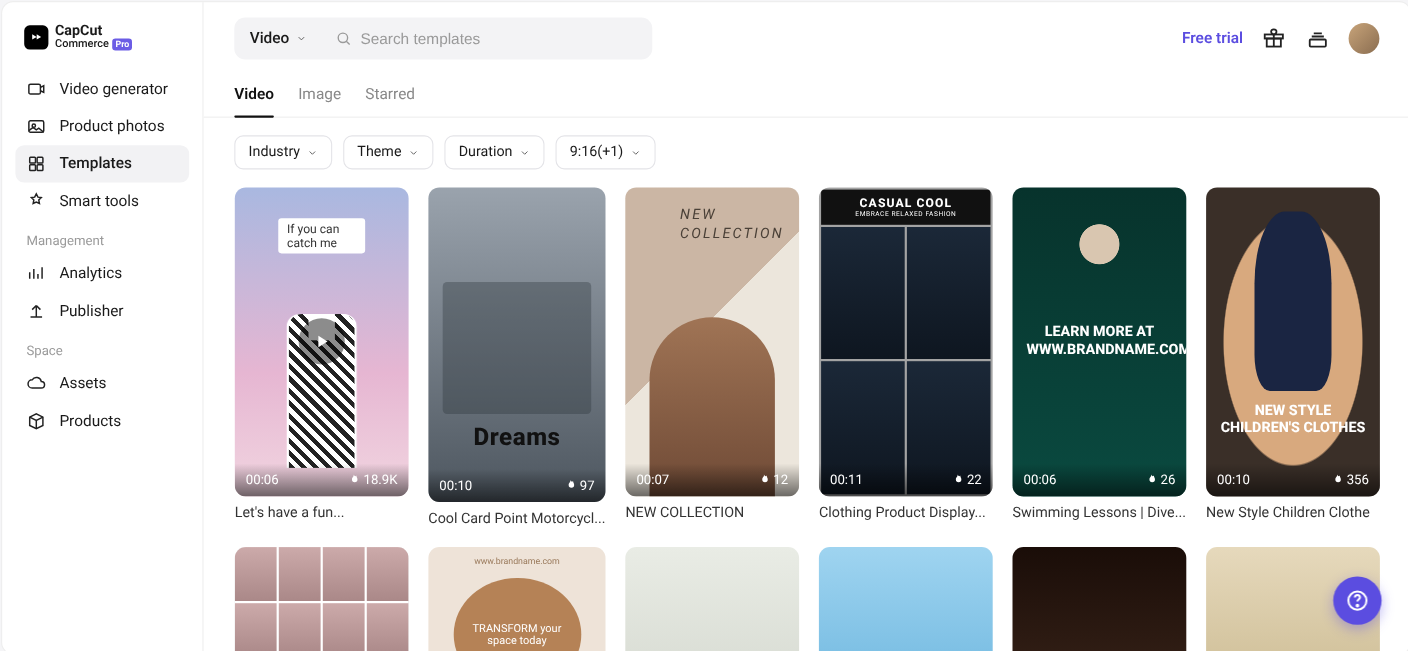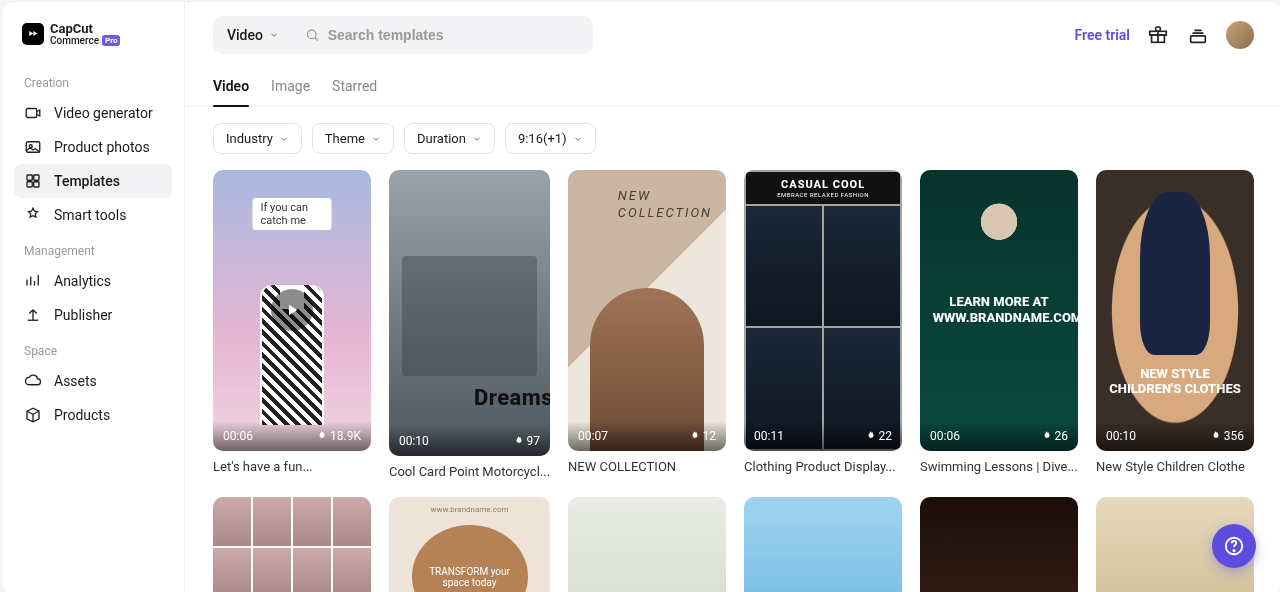--- a/index.html
+++ b/index.html
@@ -15,21 +15,21 @@
 .section-label { font-size: 12px; color: #9a9a9a; padding: 12px 10px 6px; }
 .nav-item { display: flex; align-items: center; gap: 12px; padding: 8px 10px; border-radius: 8px; cursor: pointer; font-size: 14px; }
 .nav-item.active { background: #f2f2f4; font-weight: 500; }
 .nav-icon { width: 18px; height: 18px; display: flex; align-items: center; justify-content: center; flex-shrink: 0; }
 
 .main { flex: 1; display: flex; flex-direction: column; overflow: hidden; }
 .topbar { display: flex; align-items: center; padding: 14px 28px; gap: 16px; }
 .search-group { display: flex; align-items: center; background: #f3f3f5; border-radius: 10px; height: 38px; width: 380px; }
 .search-type { display: flex; align-items: center; gap: 6px; padding: 0 14px; font-size: 14px; font-weight: 500; cursor: pointer; height: 100%; border-radius: 10px 0 0 10px; }
 .search-input-wrap { display: flex; align-items: center; gap: 8px; padding: 0 12px; flex: 1; }
-.search-input { border: none; background: transparent; outline: none; font-size: 14px; width: 100%; color: #333; font-weight: bold; }
+.search-input { border: none; background: transparent; outline: none; font-size: 14px; width: 100%; color: #333; }
 .search-input::placeholder { color: #9a9a9a; }
 .topbar-spacer { flex: 1; }
 .trial-link { color: #5b4de0; font-weight: 600; font-size: 14px; cursor: pointer; }
 .icon-btn { width: 24px; height: 24px; display: flex; align-items: center; justify-content: center; cursor: pointer; }
 .avatar { width: 28px; height: 28px; border-radius: 50%; background: linear-gradient(135deg,#c8a47a,#8a6d50); cursor: pointer; }
 
 .tabs { display: flex; gap: 22px; padding: 0 28px; border-bottom: 1px solid #eee; }
 .tab { padding: 10px 0 12px; font-size: 14px; color: #888; cursor: pointer; position: relative; }
 .tab.active { color: #111; font-weight: 600; }
 .tab.active::after { content: ""; position: absolute; left: 0; right: 0; bottom: -1px; height: 2px; background: #111; border-radius: 2px; }
@@ -46,21 +46,21 @@
 .card-title { font-size: 13px; color: #333; white-space: nowrap; overflow: hidden; text-overflow: ellipsis; }
 .play-btn { position: absolute; top: 50%; left: 50%; transform: translate(-50%,-50%); width: 42px; height: 42px; border-radius: 50%; background: rgba(0,0,0,0.45); display: flex; align-items: center; justify-content: center; }
 
 .fab { position: fixed; right: 24px; bottom: 24px; width: 44px; height: 44px; border-radius: 50%; background: #5b4de0; display: flex; align-items: center; justify-content: center; cursor: pointer; box-shadow: 0 4px 12px rgba(91,77,224,0.4); }
 
 
 .t1 { background: linear-gradient(180deg,#a9b8e0 0%,#e6b6d2 60%,#f1d5e0 100%); }
 .t1 .caption { position:absolute; top:28px; left:50%; transform:translateX(-50%); background:#fff; color:#333; font-size:11px; padding:3px 8px; border-radius:3px; }
 .t1 .figure { position:absolute; bottom:26px; left:50%; transform:translateX(-50%); width:60px; height:140px; background:linear-gradient(#fff,#fff) top/24px 24px no-repeat, repeating-linear-gradient(45deg,#222 0 4px,#fff 4px 8px); border-radius:12px 12px 0 0; filter: drop-shadow(2px 0 0 #fff) drop-shadow(-2px 0 0 #fff);}
 .t2 { background: linear-gradient(180deg,#9aa3ad,#4d565f); }
-.t2 .dreams { position:absolute; bottom:46px; left:50%; transform:translateX(-50%); font-size:22px; font-weight:800; color:#111; letter-spacing:0.5px;margin-left:44px; }
+.t2 .dreams { position:absolute; bottom:46px; left:50%; transform:translateX(-50%); font-size:22px; font-weight:800; color:#111; letter-spacing:0.5px; }
 .t2 .bikes { position:absolute; inset:30% 8% 28%; background:#2b333a; border-radius:4px; opacity:0.35; }
 .t3 { background: linear-gradient(135deg,#cbb6a4 45%,#ece6dc 45%); }
 .t3 .title { position:absolute; top:18px; right:14px; text-align:left; font-size:13px; color:#4a4037; letter-spacing:2px; line-height:1.3; font-style:italic; }
 .t3 .model { position:absolute; left:14%; right:14%; top:42%; bottom:0; background:linear-gradient(#a07455,#6f4a36); border-radius:60px 60px 0 0; }
 .t4 { background:#a3a3a3; display:grid; grid-template:auto 1fr 1fr/1fr 1fr; gap:2px; padding:2px; }
 .t4 .hdr { grid-column:1/3; background:#111; color:#fff; text-align:center; font-size:11px; font-weight:800; padding:6px 0; letter-spacing:1px; }
 .t4 .cell { background:linear-gradient(#1b2838,#0e1620); }
 .t5 { background: linear-gradient(180deg,#07332c,#0a4a40); }
 .t5 .txt { position:absolute; top:44%; left:8%; right:8%; color:#fff; font-weight:800; font-size:13px; text-align:center; line-height:1.25; }
 .t5 .swimmer { position:absolute; top:10%; left:30%; right:30%; height:28%; background:radial-gradient(circle at 50% 30%,#d9c6b0 28%,transparent 29%); }
@@ -93,21 +93,20 @@
       </div>
       <div>
         <div class="logo-text">CapCut</div>
         <div class="logo-sub">
             <span>Commerce</span>
             <span class="pro-badge">Pro</span>
           </div>
       </div>
     </div>
 
-    <div class="section-label">Creation</div>
     <div class="nav-item">
       <span class="nav-icon">
           <svg viewBox="0 0 24 24" width="18" height="18" fill="none" stroke="#222" stroke-width="1.8">
             <rect x="3" y="6" width="14" height="12" rx="2"></rect>
             <path d="M17 10l4-2v8l-4-2"></path>
           </svg>
         </span>
       <span>Video generator</span>
     </div>
     <div class="nav-item">

